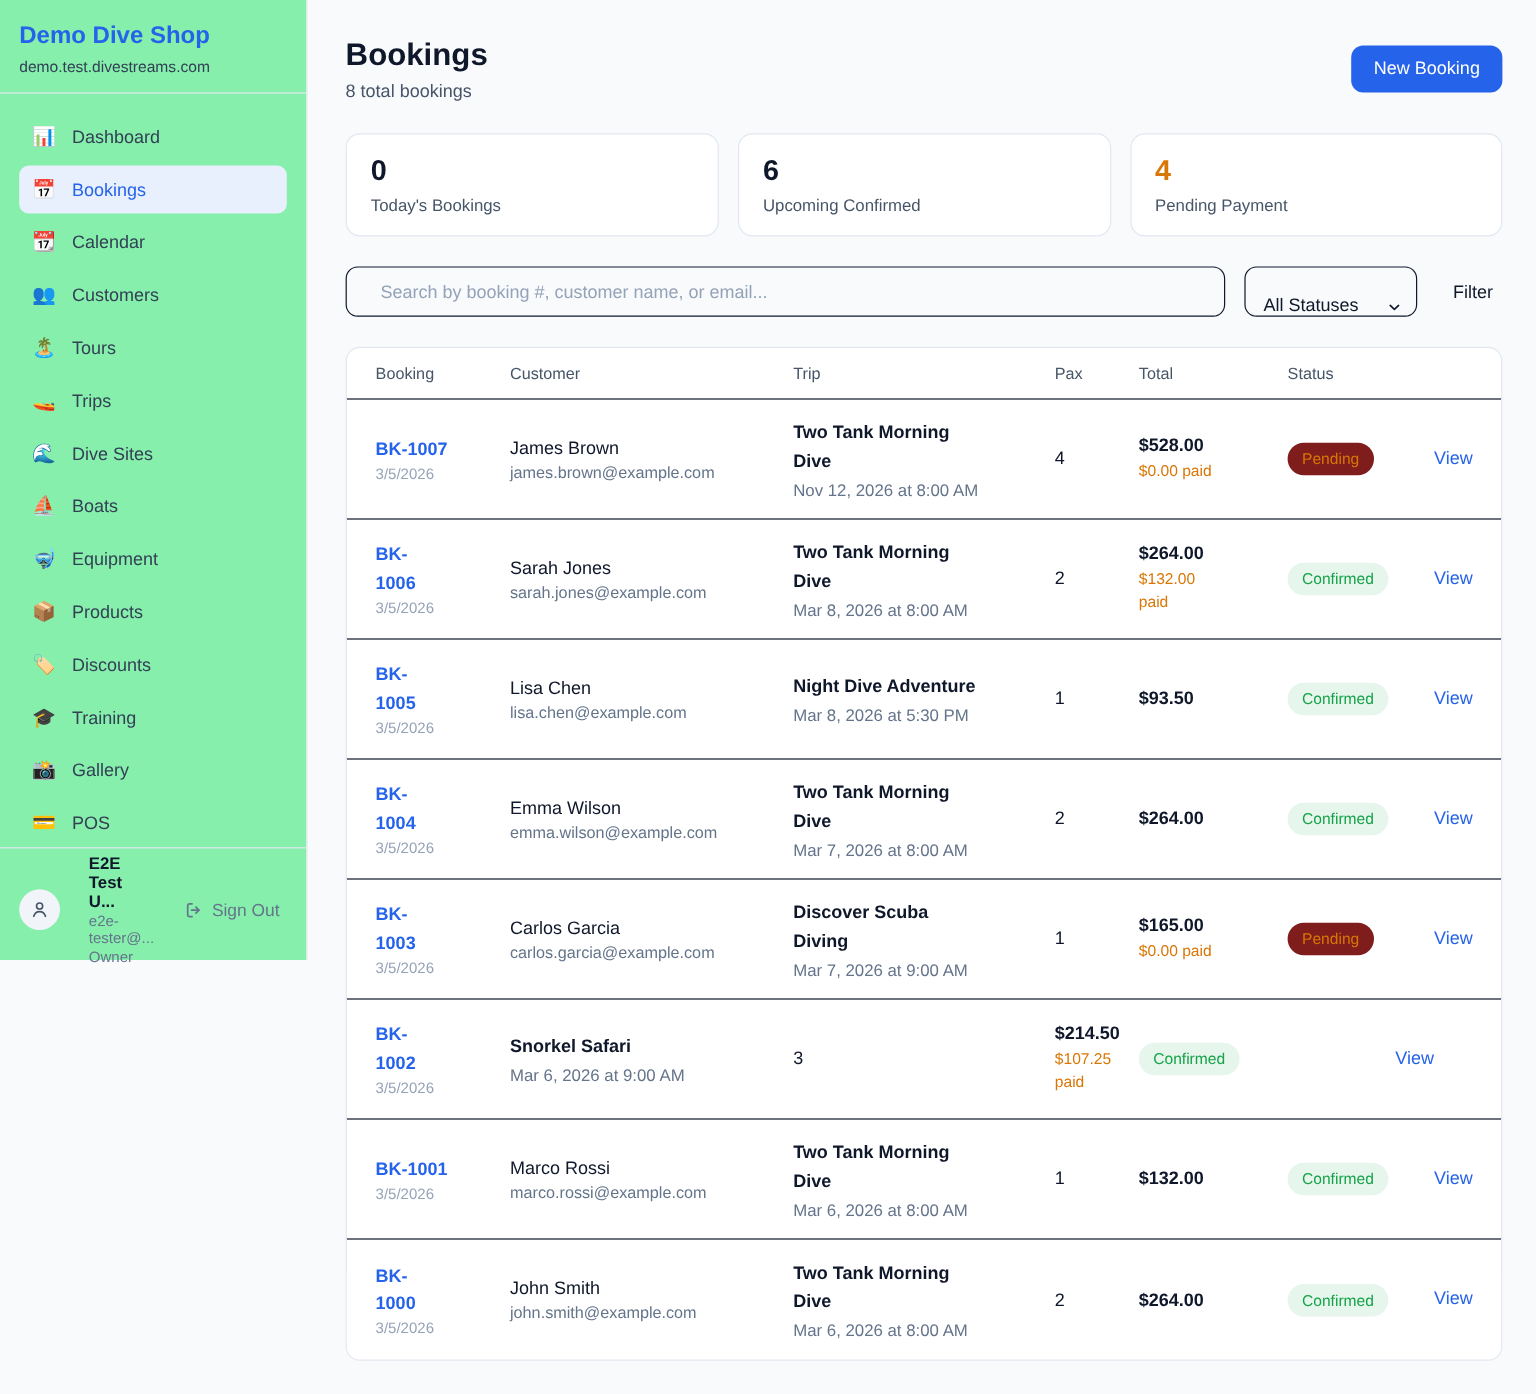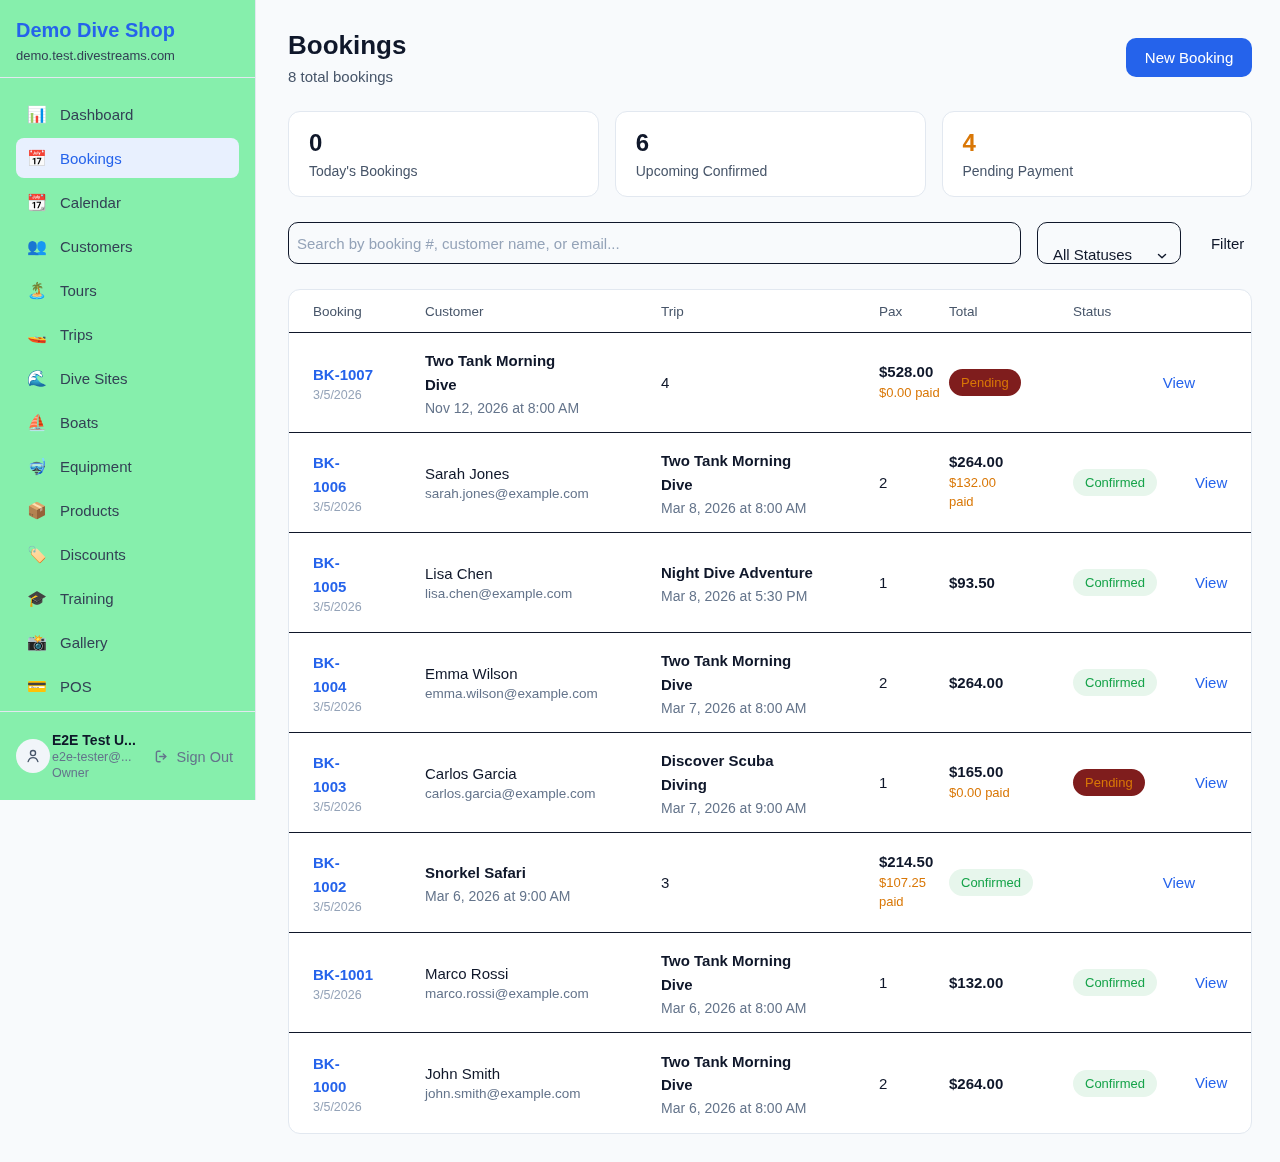--- a/index.html
+++ b/index.html
@@ -24,21 +24,21 @@
   .domain { color:#334155; font-size:13px; margin-top:6px; }
   .nav { padding:16px 16px 0; display:flex; flex-direction:column; gap:4px; }
   .nav-item {
     display:flex; align-items:center; gap:12px; height:40px;
     padding:0 10px; border-radius:8px; font-size:15px; color:#334155; cursor:pointer;
   }
   .nav-item.active { background:#e8f0fe; color:#2563eb; font-weight:500; }
   .nav-icon { width:22px; font-size:16px; text-align:center; flex:0 0 22px; }
   .side-user {
     margin-top:auto; border-top:1px solid #e2e8f0;
-    padding:20px 16px; display:flex; align-items:center; gap:2px;
+    padding:4px 16px; display:flex; align-items:center; gap:24px;
   }
   .avatar {
     width:34px; height:34px; border-radius:50%; background:#f1f5f9;
     display:flex; align-items:center; justify-content:center; flex:0 0 34px;
   }
   .user-info { flex:1; min-width:0; }
   .user-name { font-weight:700; font-size:14px; color:#0f172a; }
   .user-email, .user-role { font-size:12.5px; color:#64748b; margin-top:2px; }
   .signout {
     display:flex; align-items:flex-end; gap:7px; color:#64748b; font-size:14.5px;
@@ -59,21 +59,21 @@
 
   .stats { display:flex; gap:16px; margin-top:26px; }
   .stat-card { flex:1; background:#fff; border:1px solid #e2e8f0; border-radius:12px; padding:17px 20px; }
   .stat-value { font-size:24px; font-weight:700; color:#0f172a; }
   .stat-value.accent { color:#d97706; }
   .stat-label { font-size:14px; color:#475569; margin-top:6px; }
 
   .controls { display:flex; align-items:center; gap:16px; margin-top:25px; }
   .search {
     flex:1; height:42px; border:1px solid #0f172a; border-radius:10px;
-    padding:0 8px; font-size:15px; background:#f8fafc; color:#0369a1; outline:none;
+    padding:0 28px; font-size:15px; background:#f8fafc; color:#0369a1; outline:none;
     font-family:"Liberation Sans", sans-serif;
   }
   .search::placeholder { color:#94a3b8; }
   .select {
     width:144px; height:42px; border:1px solid #0f172a; border-radius:10px;
     background:#f8fafc; display:flex; align-items:flex-end; justify-content:space-between;
     padding:0 11px 0 15px; font-size:15px; cursor:pointer; flex:0 0 144px;
   }
   .filter-btn {
     background:none; border:none; font-size:15px; color:#0f172a; cursor:pointer;
@@ -260,20 +260,24 @@
         <div>Status</div>
         <div></div>
       </div>
       <div id="table-body">
           <div class="grid-cols trow">
     <div>
       <a class="bk-id">BK-1007</a>
       <div class="bk-date">3/5/2026</div>
     </div>
     <div>
+      <div class="cust-name">James Brown</div>
+      <div class="cust-email">james.brown@example.com</div>
+    </div>
+    <div>
       <div class="trip-name">Two Tank Morning
 Dive</div>
       <div class="trip-time">Nov 12, 2026 at 8:00 AM</div>
     </div>
     <div class="pax">4</div>
     <div>
       <div class="total">$528.00</div>
       <div class="paid">$0.00 paid</div>
     </div>
     <div>

